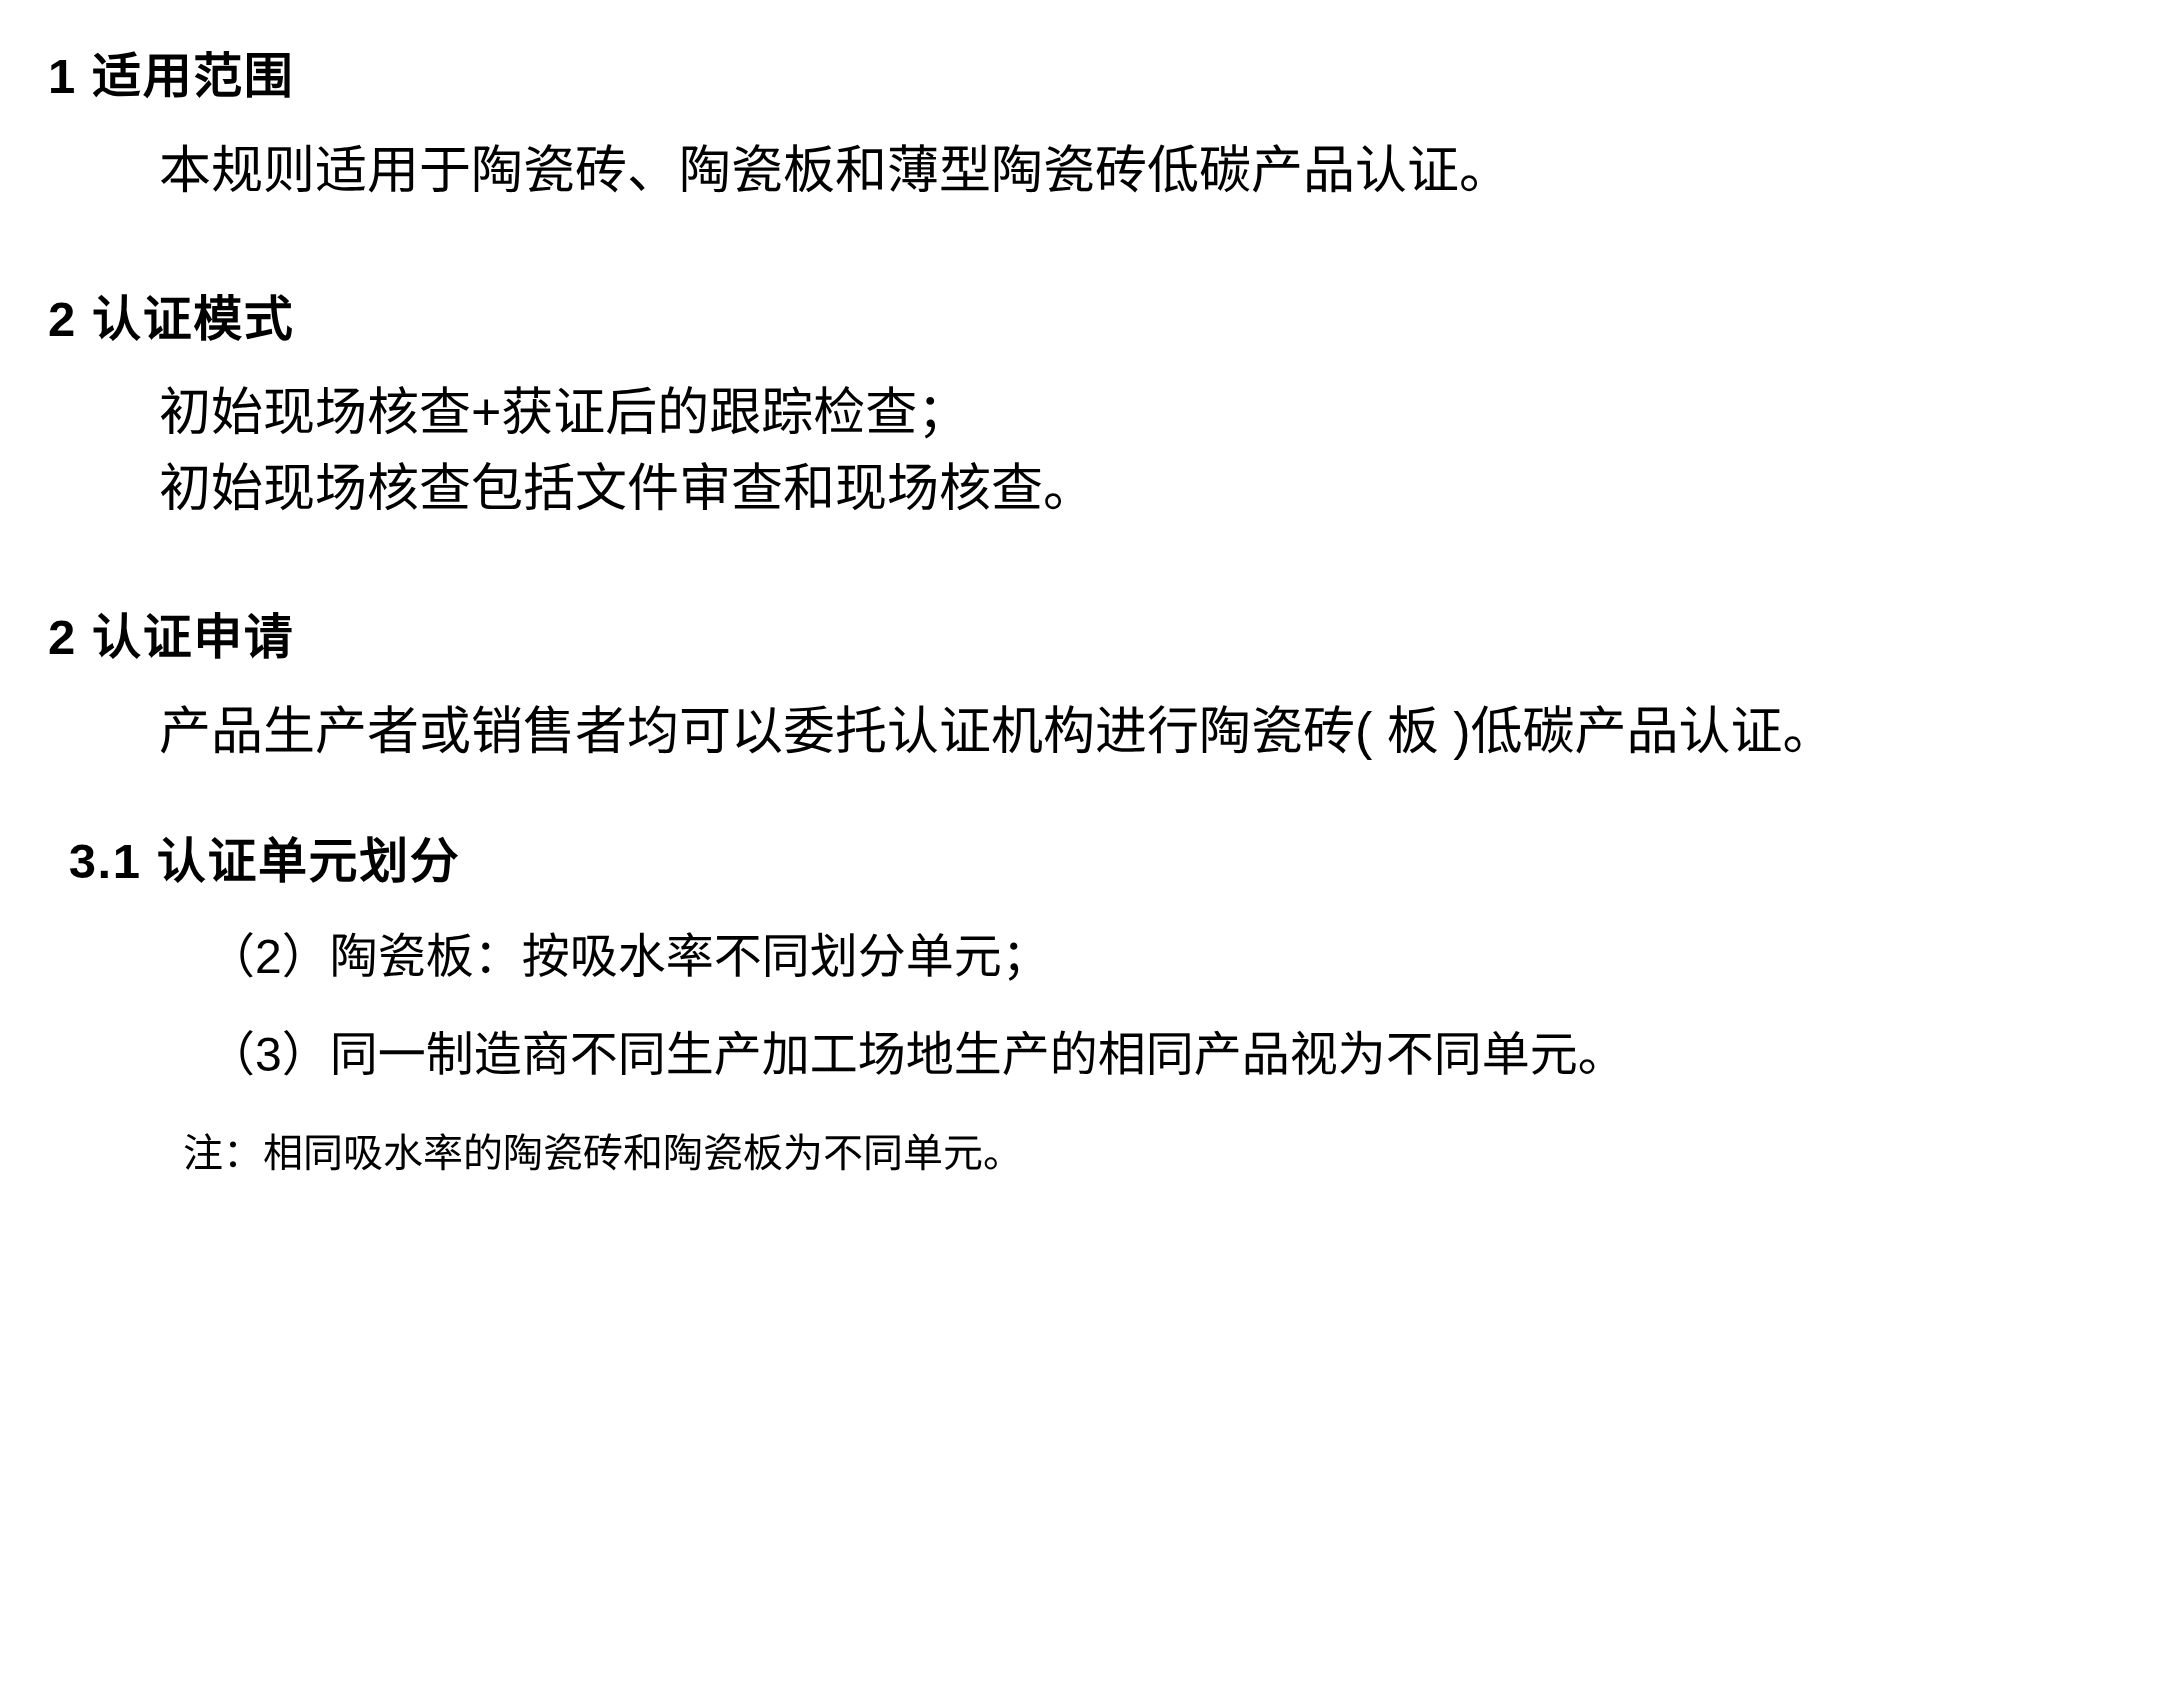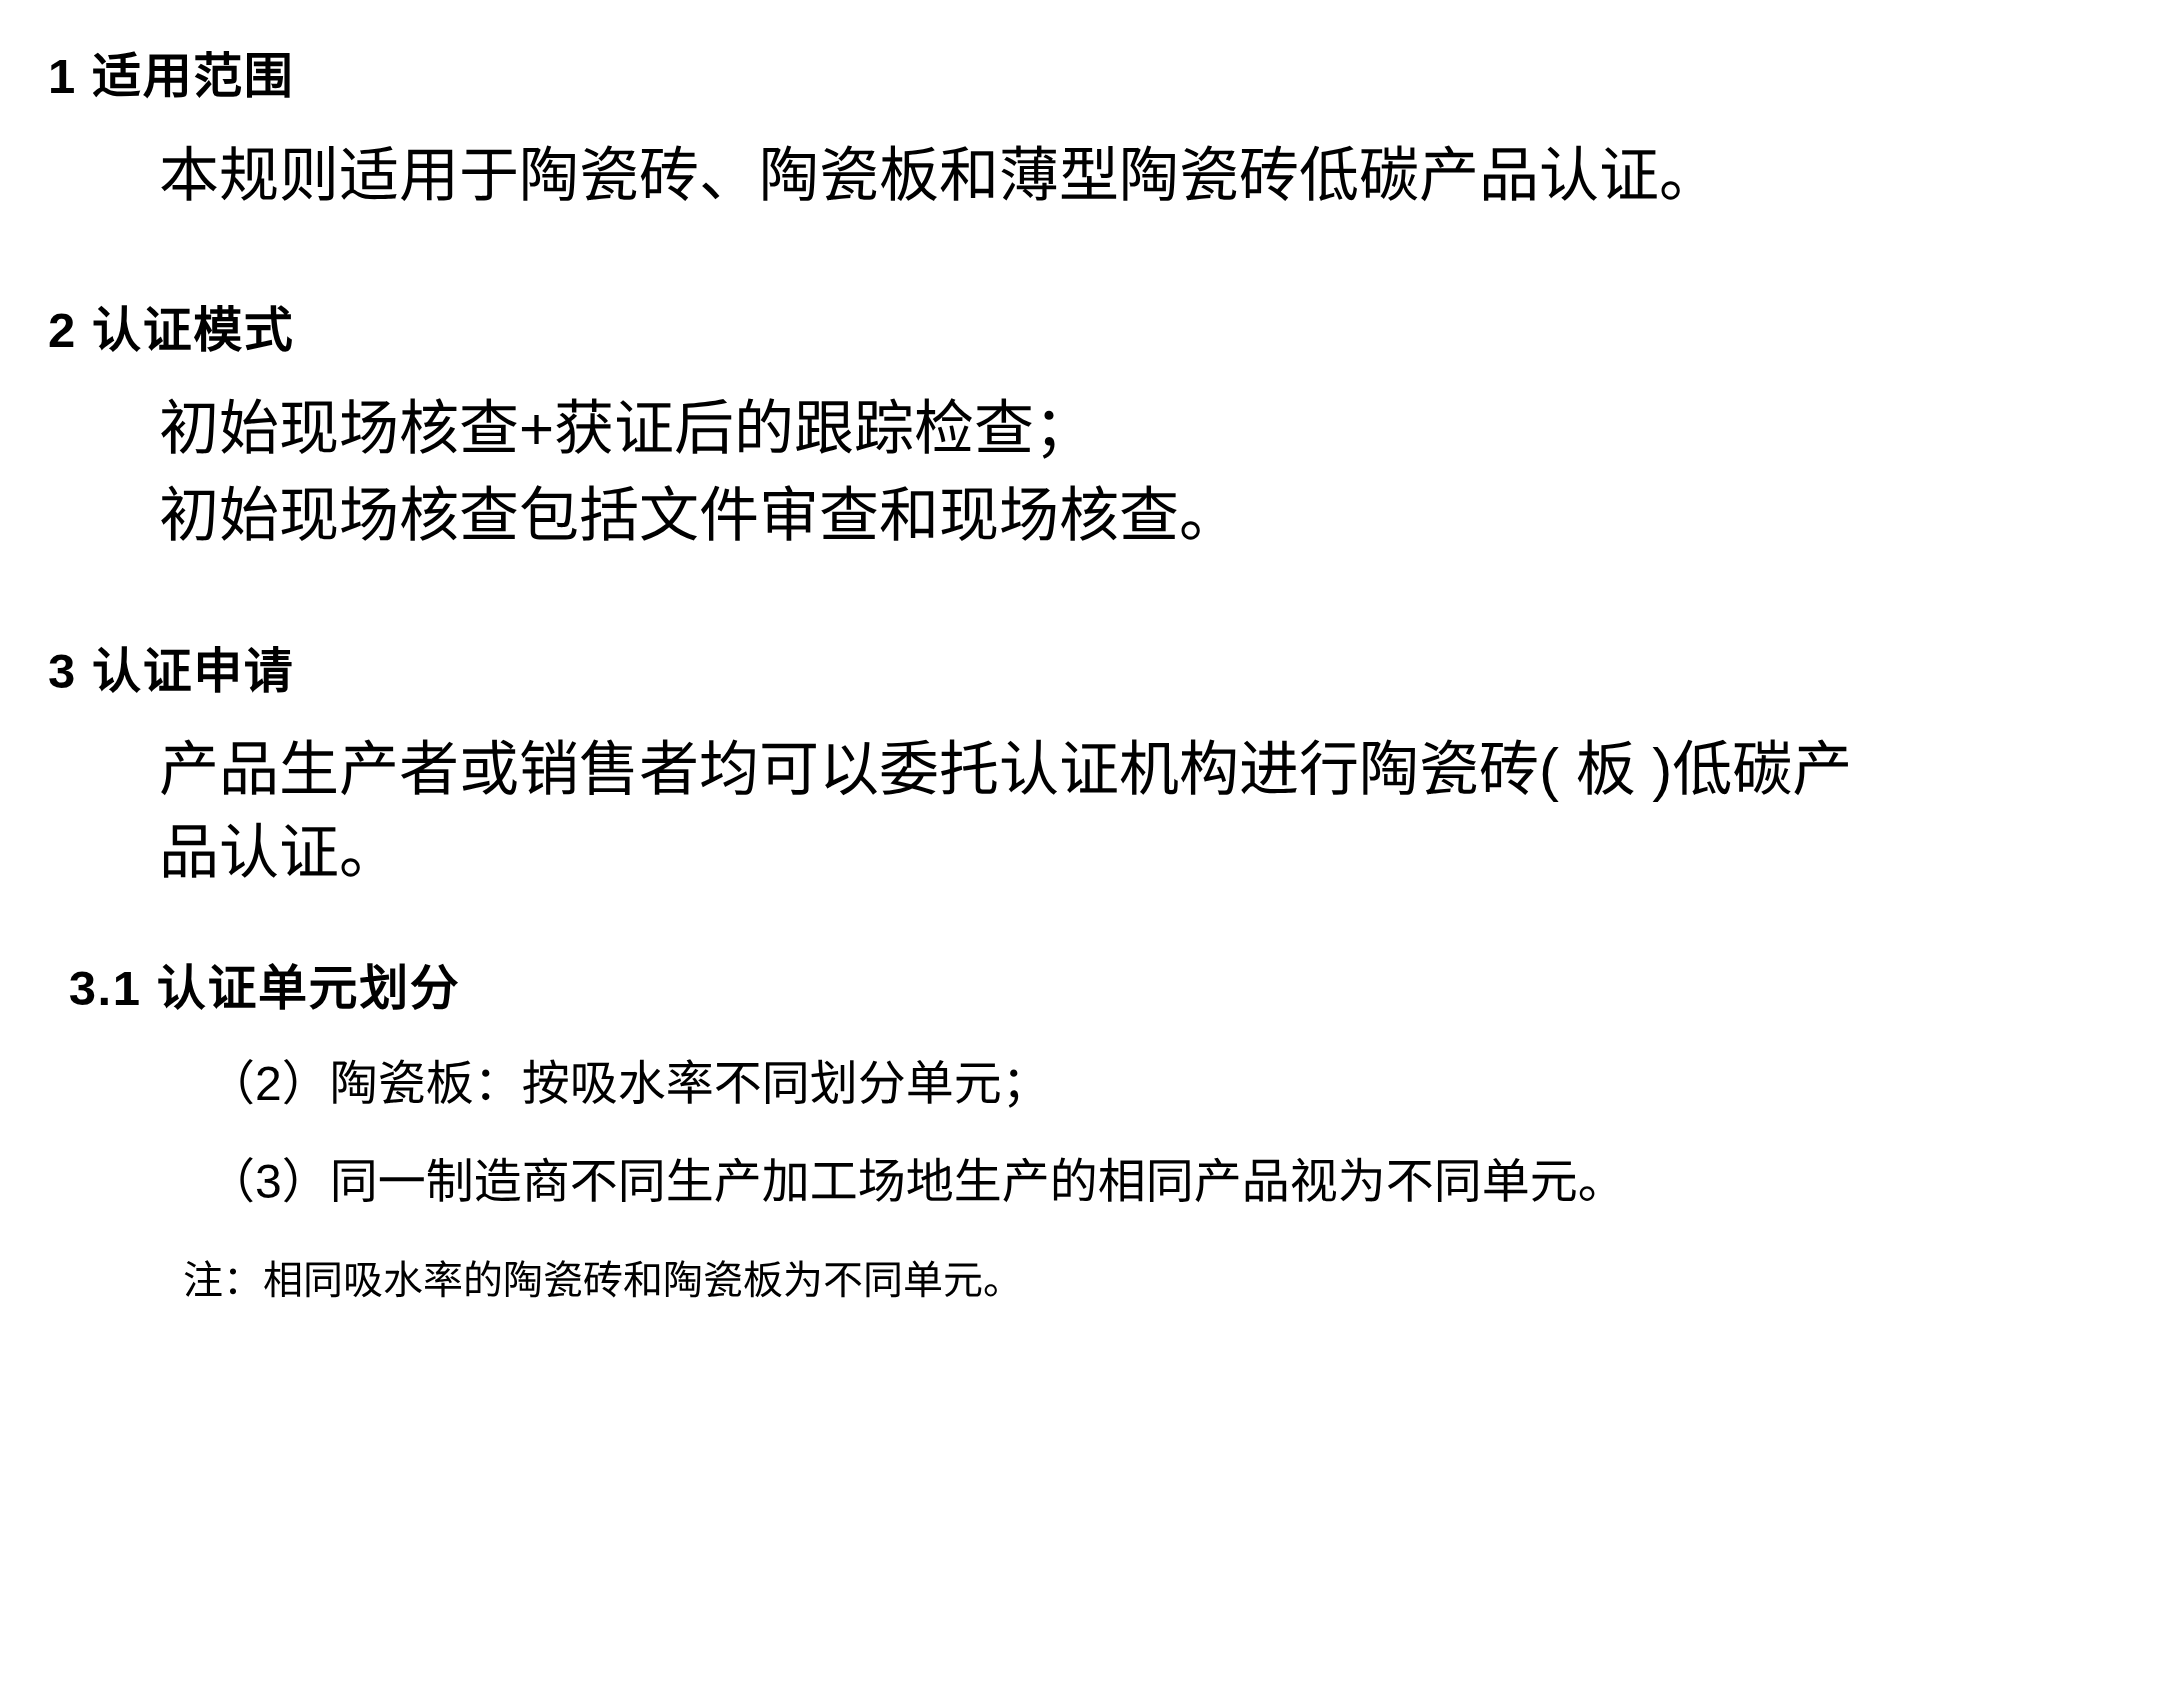--- a/index.html
+++ b/index.html
@@ -30,21 +30,21 @@
     margin: 14.3px 0 0 0;
   }
   .h2 {
     font-size: 49px;
     font-weight: bold;
     letter-spacing: 1.6px;
     line-height: 1.25;
     margin: 14.3px 0 0 20.7px;
   }
   .para {
-    font-size: 60px;
+    font-size: 52px;
     font-weight: normal;
     line-height: 1.38;
     margin: 27px 0 0 111px;
     letter-spacing: 0px;
   }
   .para.tight {
     margin-top: 4.8px;
   }
   .list-item {
     font-size: 48px;
@@ -70,21 +70,21 @@
   <p class="para">本规则适用于陶瓷砖、陶瓷板和薄型陶瓷砖低碳产品认证。</p>
 
   <div class="gap-lg"></div>
 
   <h1 class="h1">2 认证模式</h1>
   <p class="para">初始现场核查+获证后的跟踪检查；</p>
   <p class="para tight">初始现场核查包括文件审查和现场核查。</p>
 
   <div class="gap-lg"></div>
 
-  <h1 class="h1">3 认证申请</h1>
+  <h1 class="h1">2 认证申请</h1>
   <p class="para">产品生产者或销售者均可以委托认证机构进行陶瓷砖( 板 )低碳产品认证。</p>
 
   <div class="gap-md"></div>
 
   <h2 class="h2">3.1 认证单元划分</h2>
 
   <p class="list-item">（2）陶瓷板：按吸水率不同划分单元；</p>
   <p class="list-item">（3）同一制造商不同生产加工场地生产的相同产品视为不同单元。</p>
 
   <p class="note">注：相同吸水率的陶瓷砖和陶瓷板为不同单元。</p>

